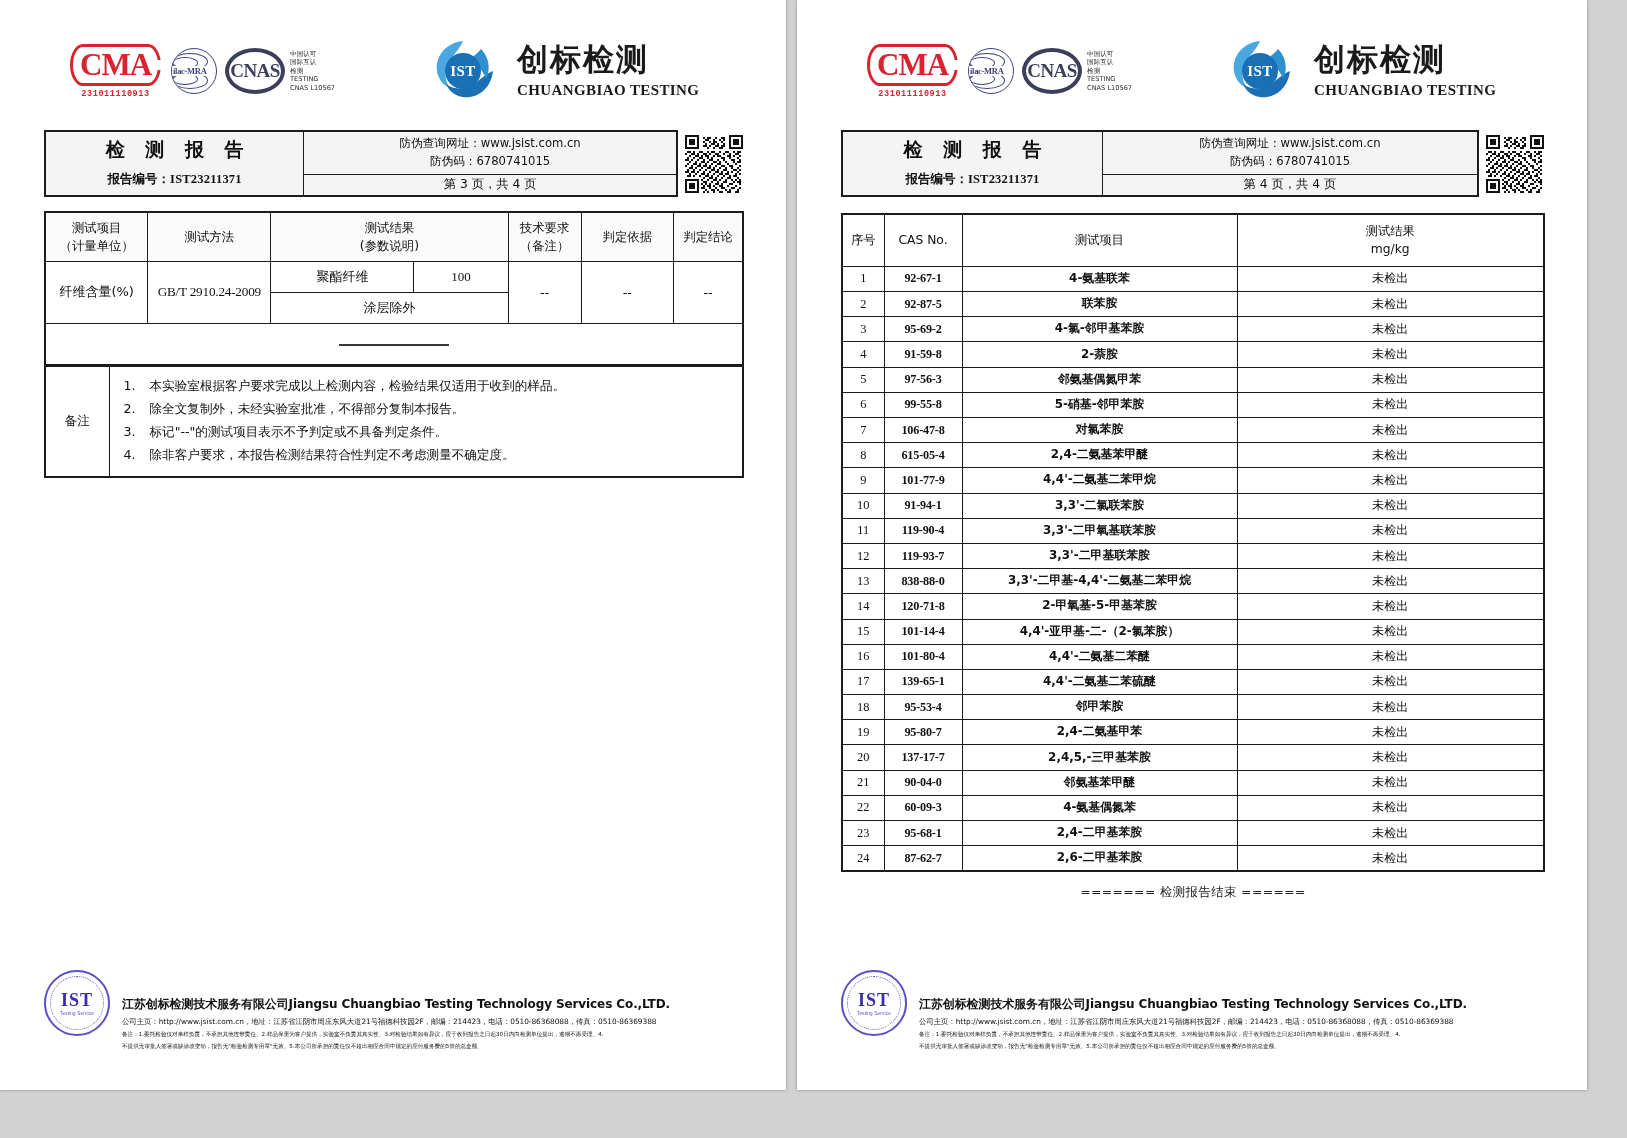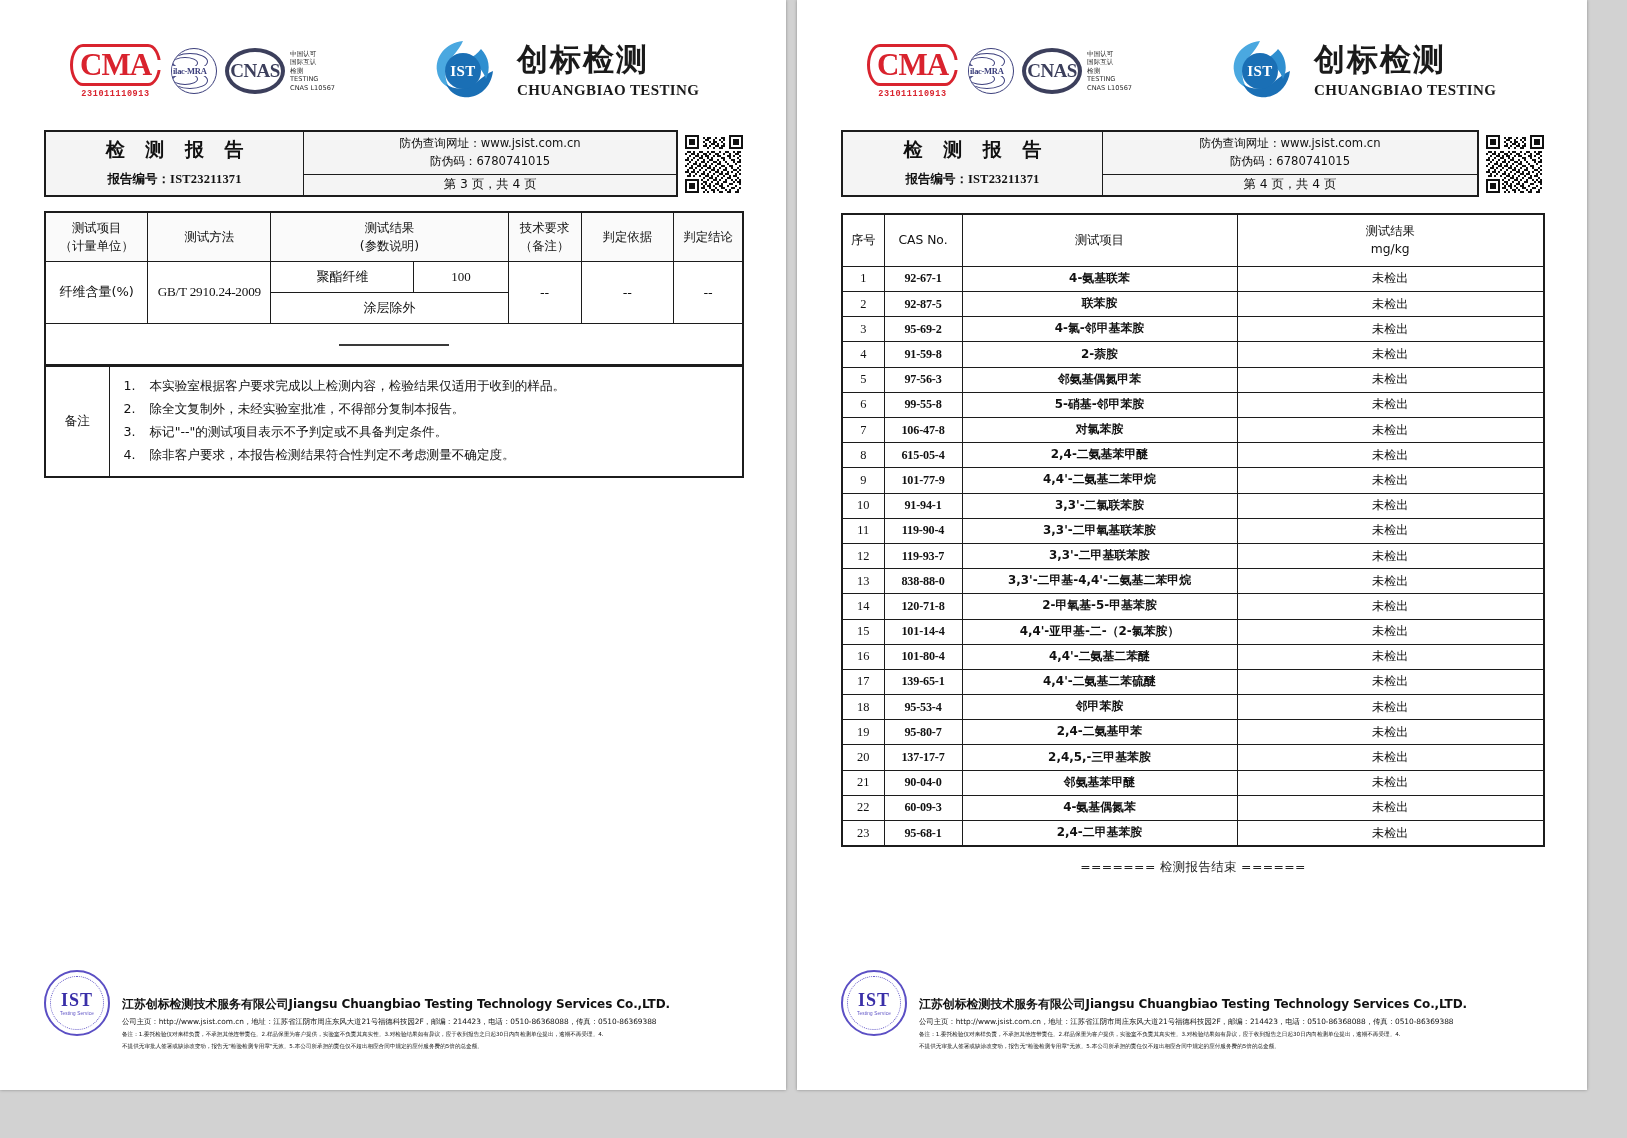--- a/index.html
+++ b/index.html
@@ -1113,20 +1113,26 @@
               <td class="cas">60-09-3</td>
               <td class="item">4-氨基偶氮苯</td>
               <td class="res">未检出</td>
             </tr>
             <tr>
               <td class="idx">23</td>
               <td class="cas">95-68-1</td>
               <td class="item">2,4-二甲基苯胺</td>
               <td class="res">未检出</td>
             </tr>
+            <tr>
+              <td class="idx">24</td>
+              <td class="cas">87-62-7</td>
+              <td class="item">2,6-二甲基苯胺</td>
+              <td class="res">未检出</td>
+            </tr>
           </tbody>
       </table>
 
       <div class="endline">======= 检测报告结束  ======</div>
     </div>
 
     <div class="footer">
       <div class="stamp">
         <div class="stamp-txt">IST</div>
         <div class="stamp-sub">Testing Service</div>

